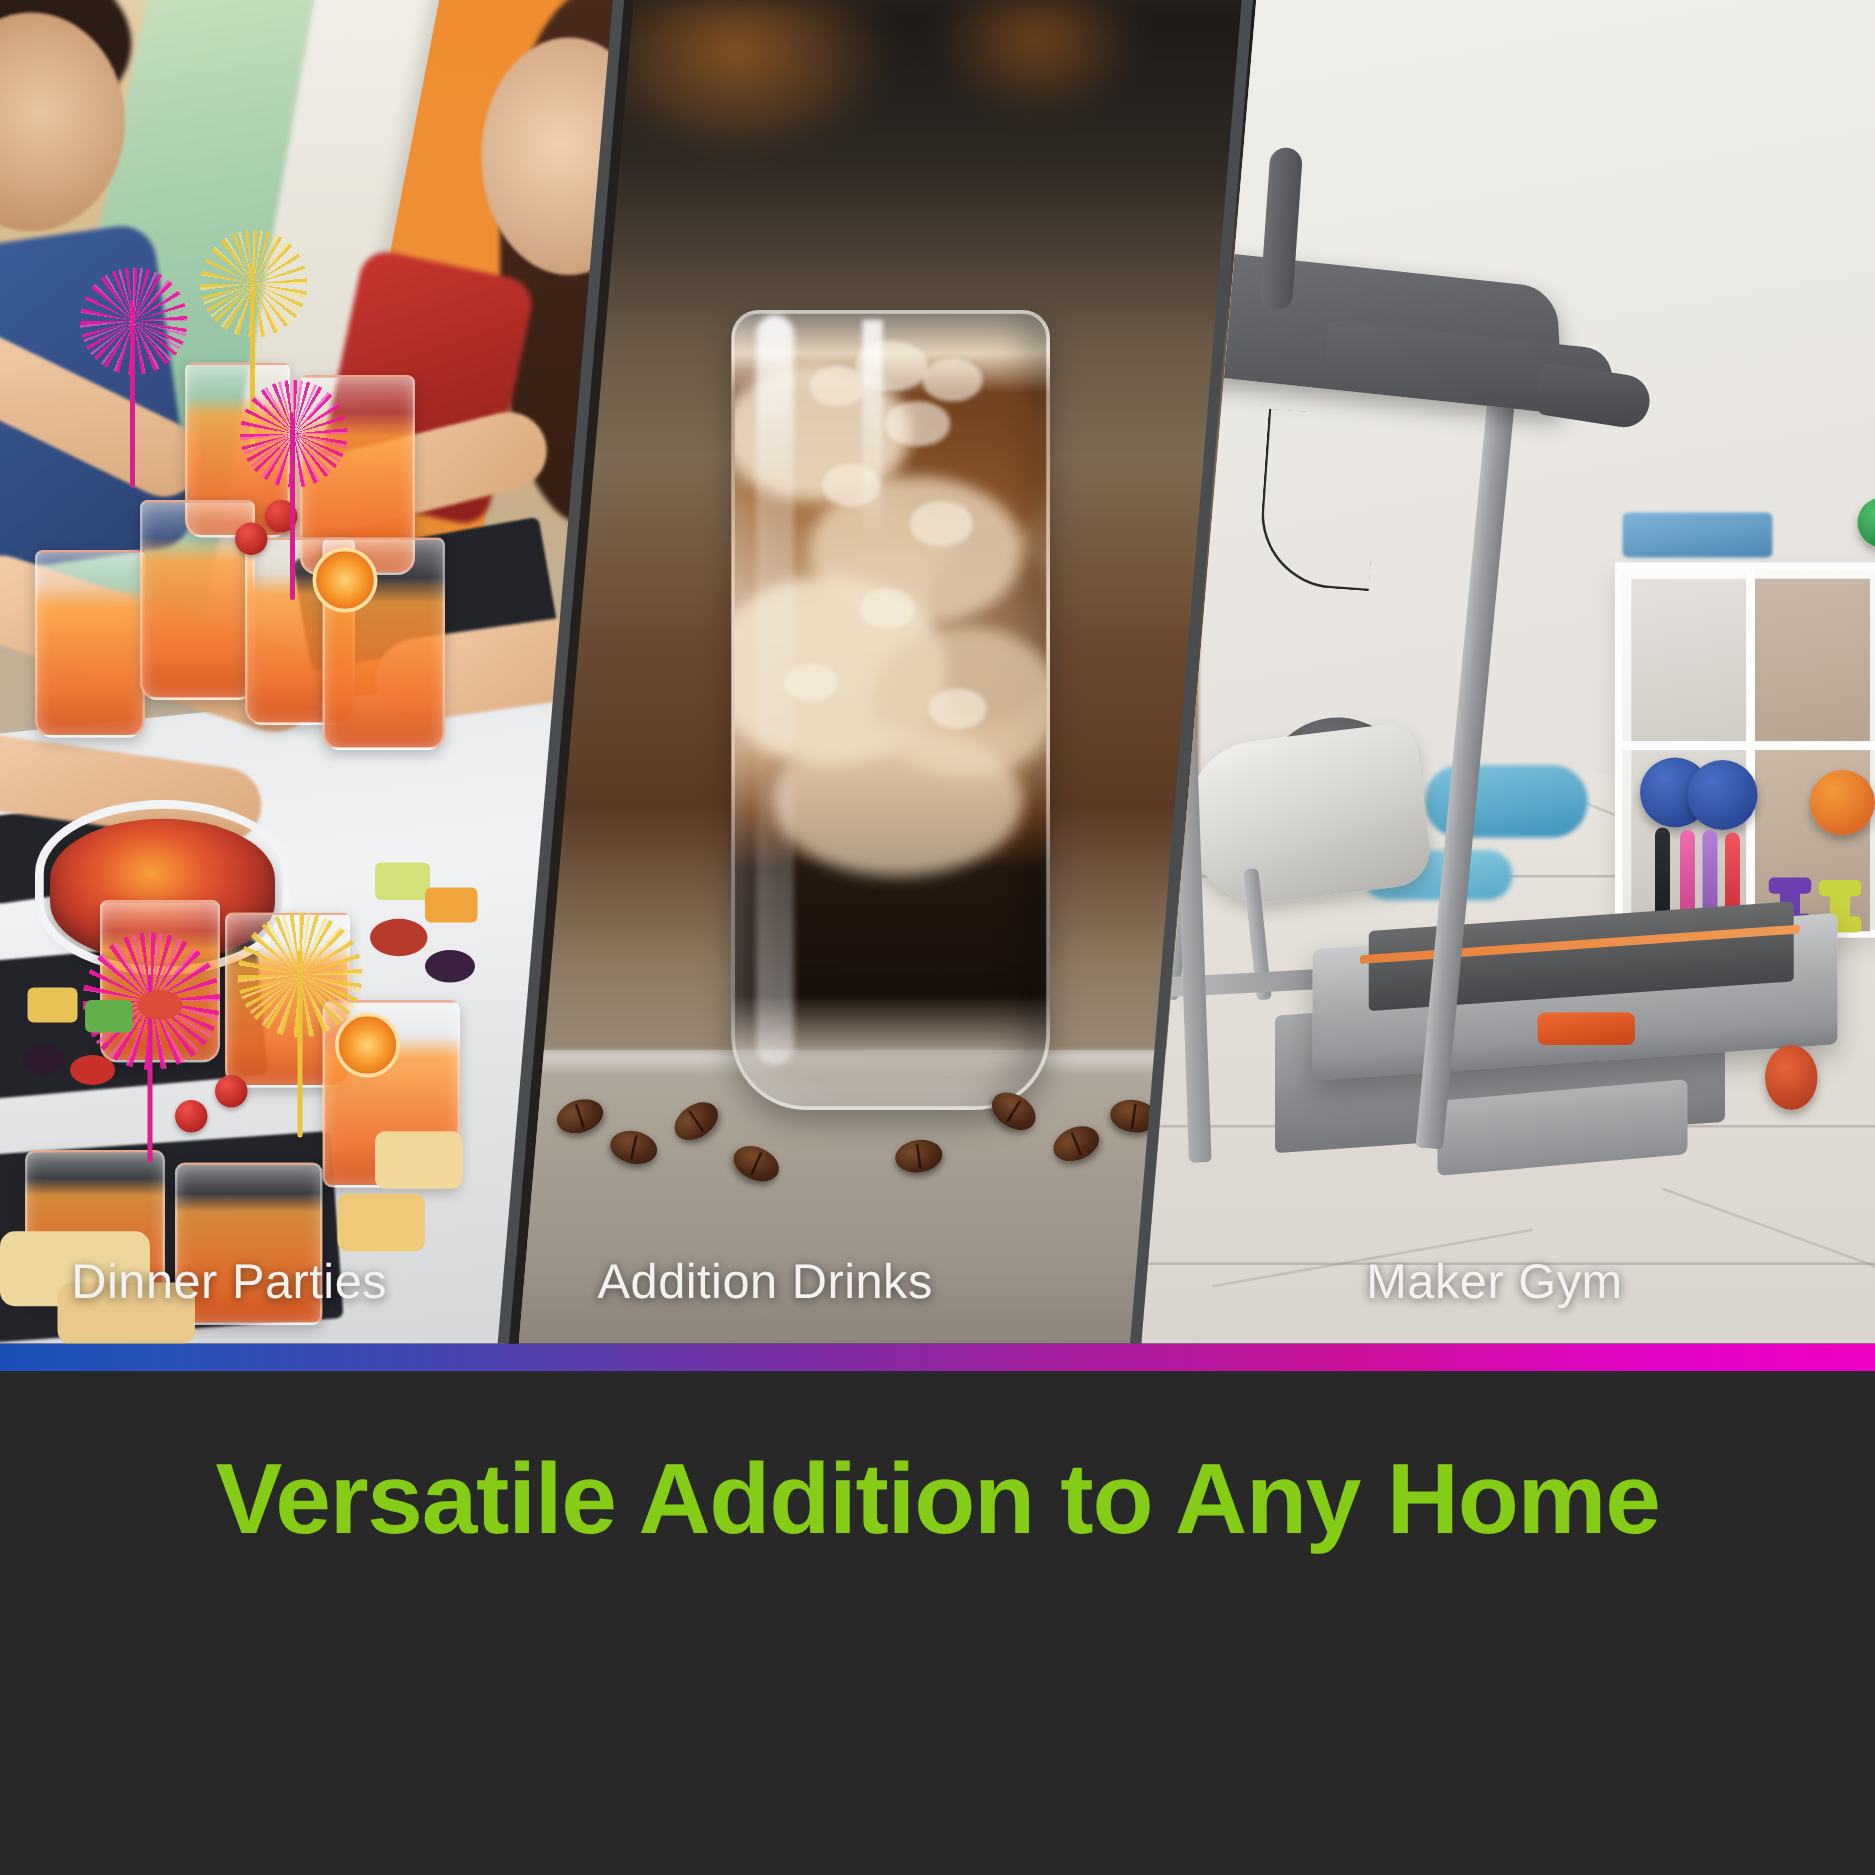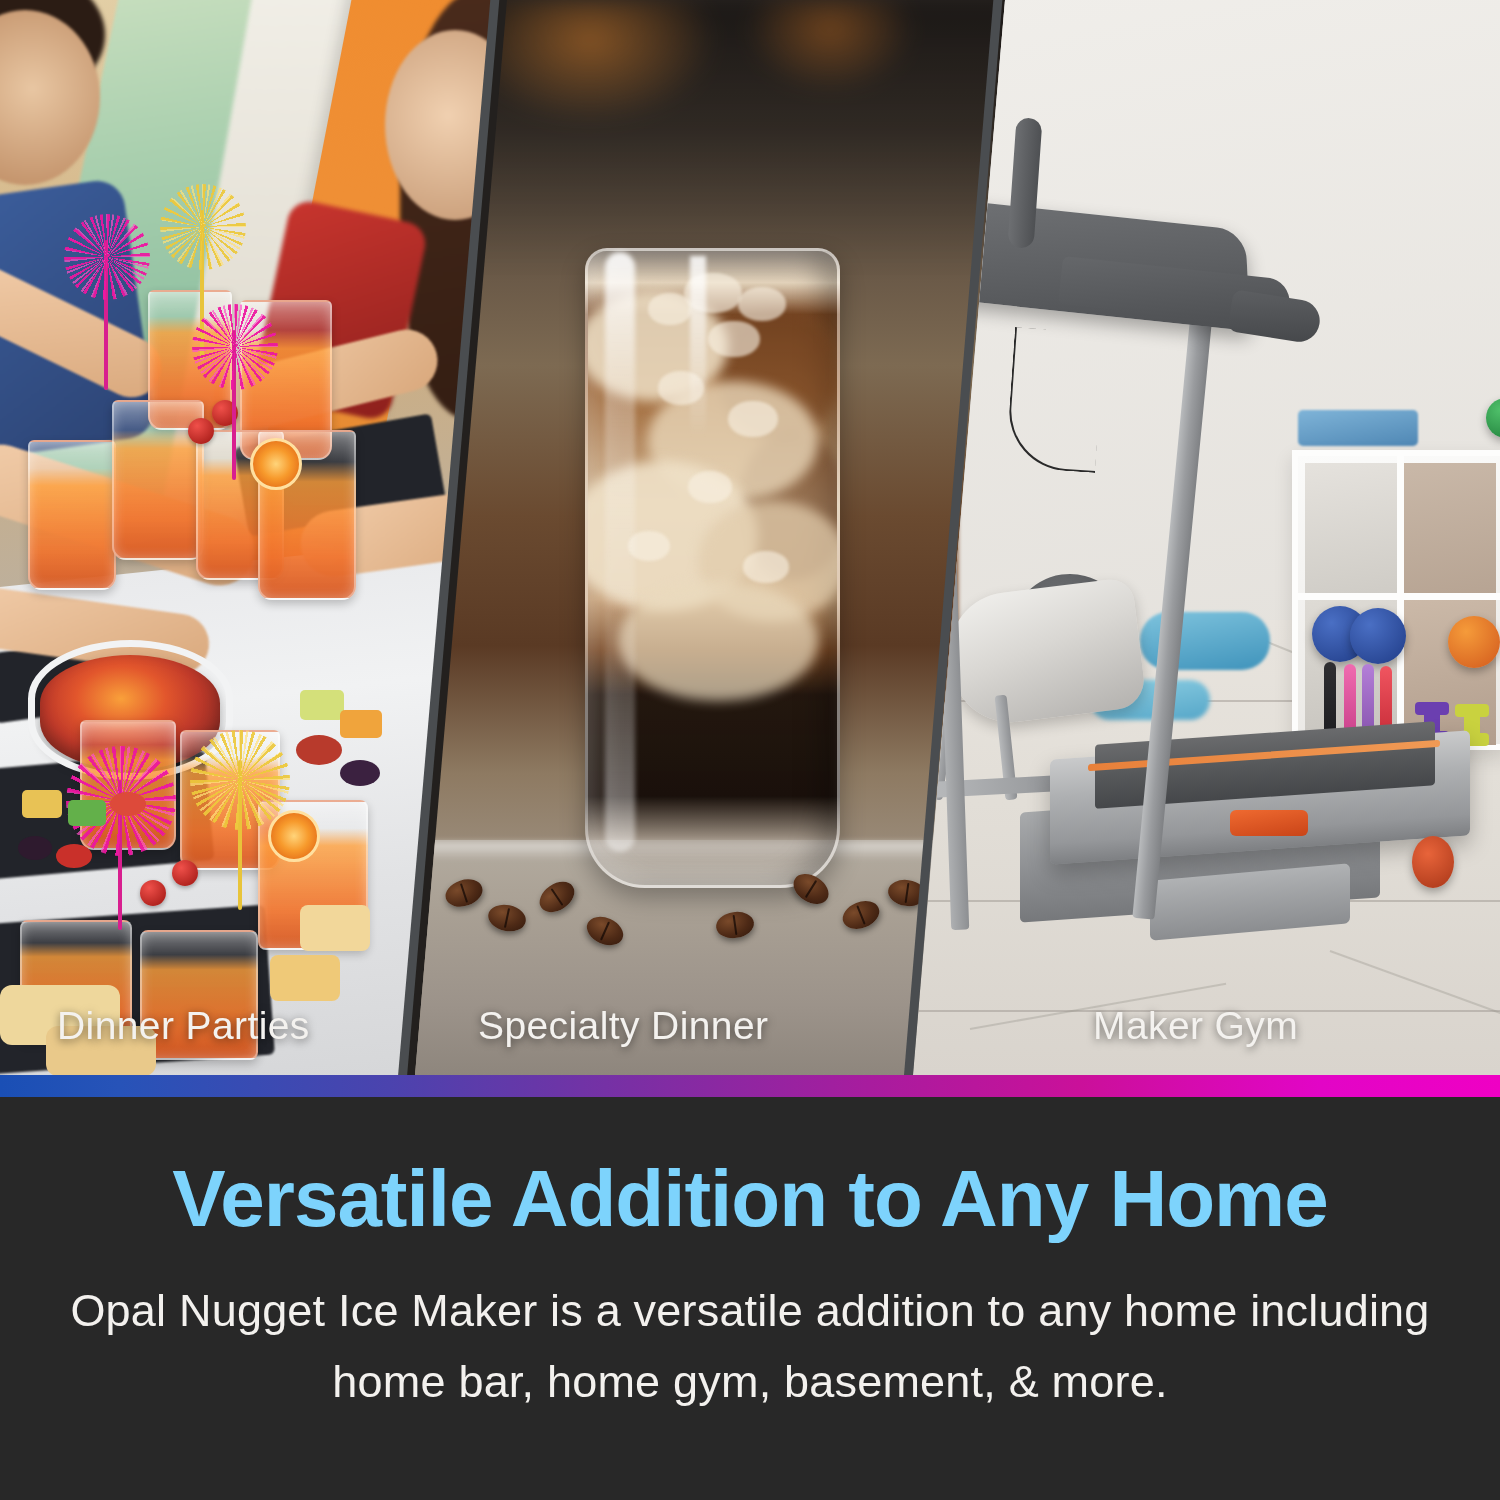--- a/index.html
+++ b/index.html
@@ -353,21 +353,21 @@
   
   .grad-bar{
     position:absolute; left:0; top:1075px; width:1500px; height:22px;
     background:linear-gradient(90deg,#1a4fb5 0%, #2753b8 8%, #4b43ae 26%, #7a2fa4 42%, #a81c9e 58%, #ca109a 72%, #e205c6 88%, #ef00c4 100%);
   }
 
   
   .text-block{ position:absolute; left:0; top:1097px; width:1500px; height:403px; background:#282828; }
   .headline{
     position:absolute; left:0; top:62px; width:1500px; text-align:center;
-    color:#7dd3fc; font-size:80px; font-weight:bold; letter-spacing:-1px;
+    color:#84cc16; font-size:80px; font-weight:bold; letter-spacing:-1px;
     line-height:1;
   }
   .body-copy{
     position:absolute; left:54px; top:178px; width:1392px; text-align:center;
     color:#f3f1ee; font-size:45px; line-height:1.58; letter-spacing:.2px;
   }
 </style>
 </head>
 <body>
 
@@ -542,24 +542,23 @@
         <div class="tm-handle"></div>
         <div class="tm-handle-end"></div>
         <div class="tm-post"></div>
       </div>
     </div>
 
     <div class="divider d1"></div>
     <div class="divider d2"></div>
 
     <div class="caption c1">Dinner Parties</div>
-    <div class="caption c2">Specialty Dinner</div>
+    <div class="caption c2">Addition Drinks</div>
     <div class="caption c3">Maker Gym</div>
   </div>
 
   <div class="grad-bar"></div>
 
   <div class="text-block">
     <div class="headline">Versatile Addition to Any Home</div>
-    <div class="body-copy">Opal Nugget Ice Maker is a versatile addition to any home including home bar, home gym, basement, &amp; more.</div>
   </div>
 
 </div>
 
 </body></html>

